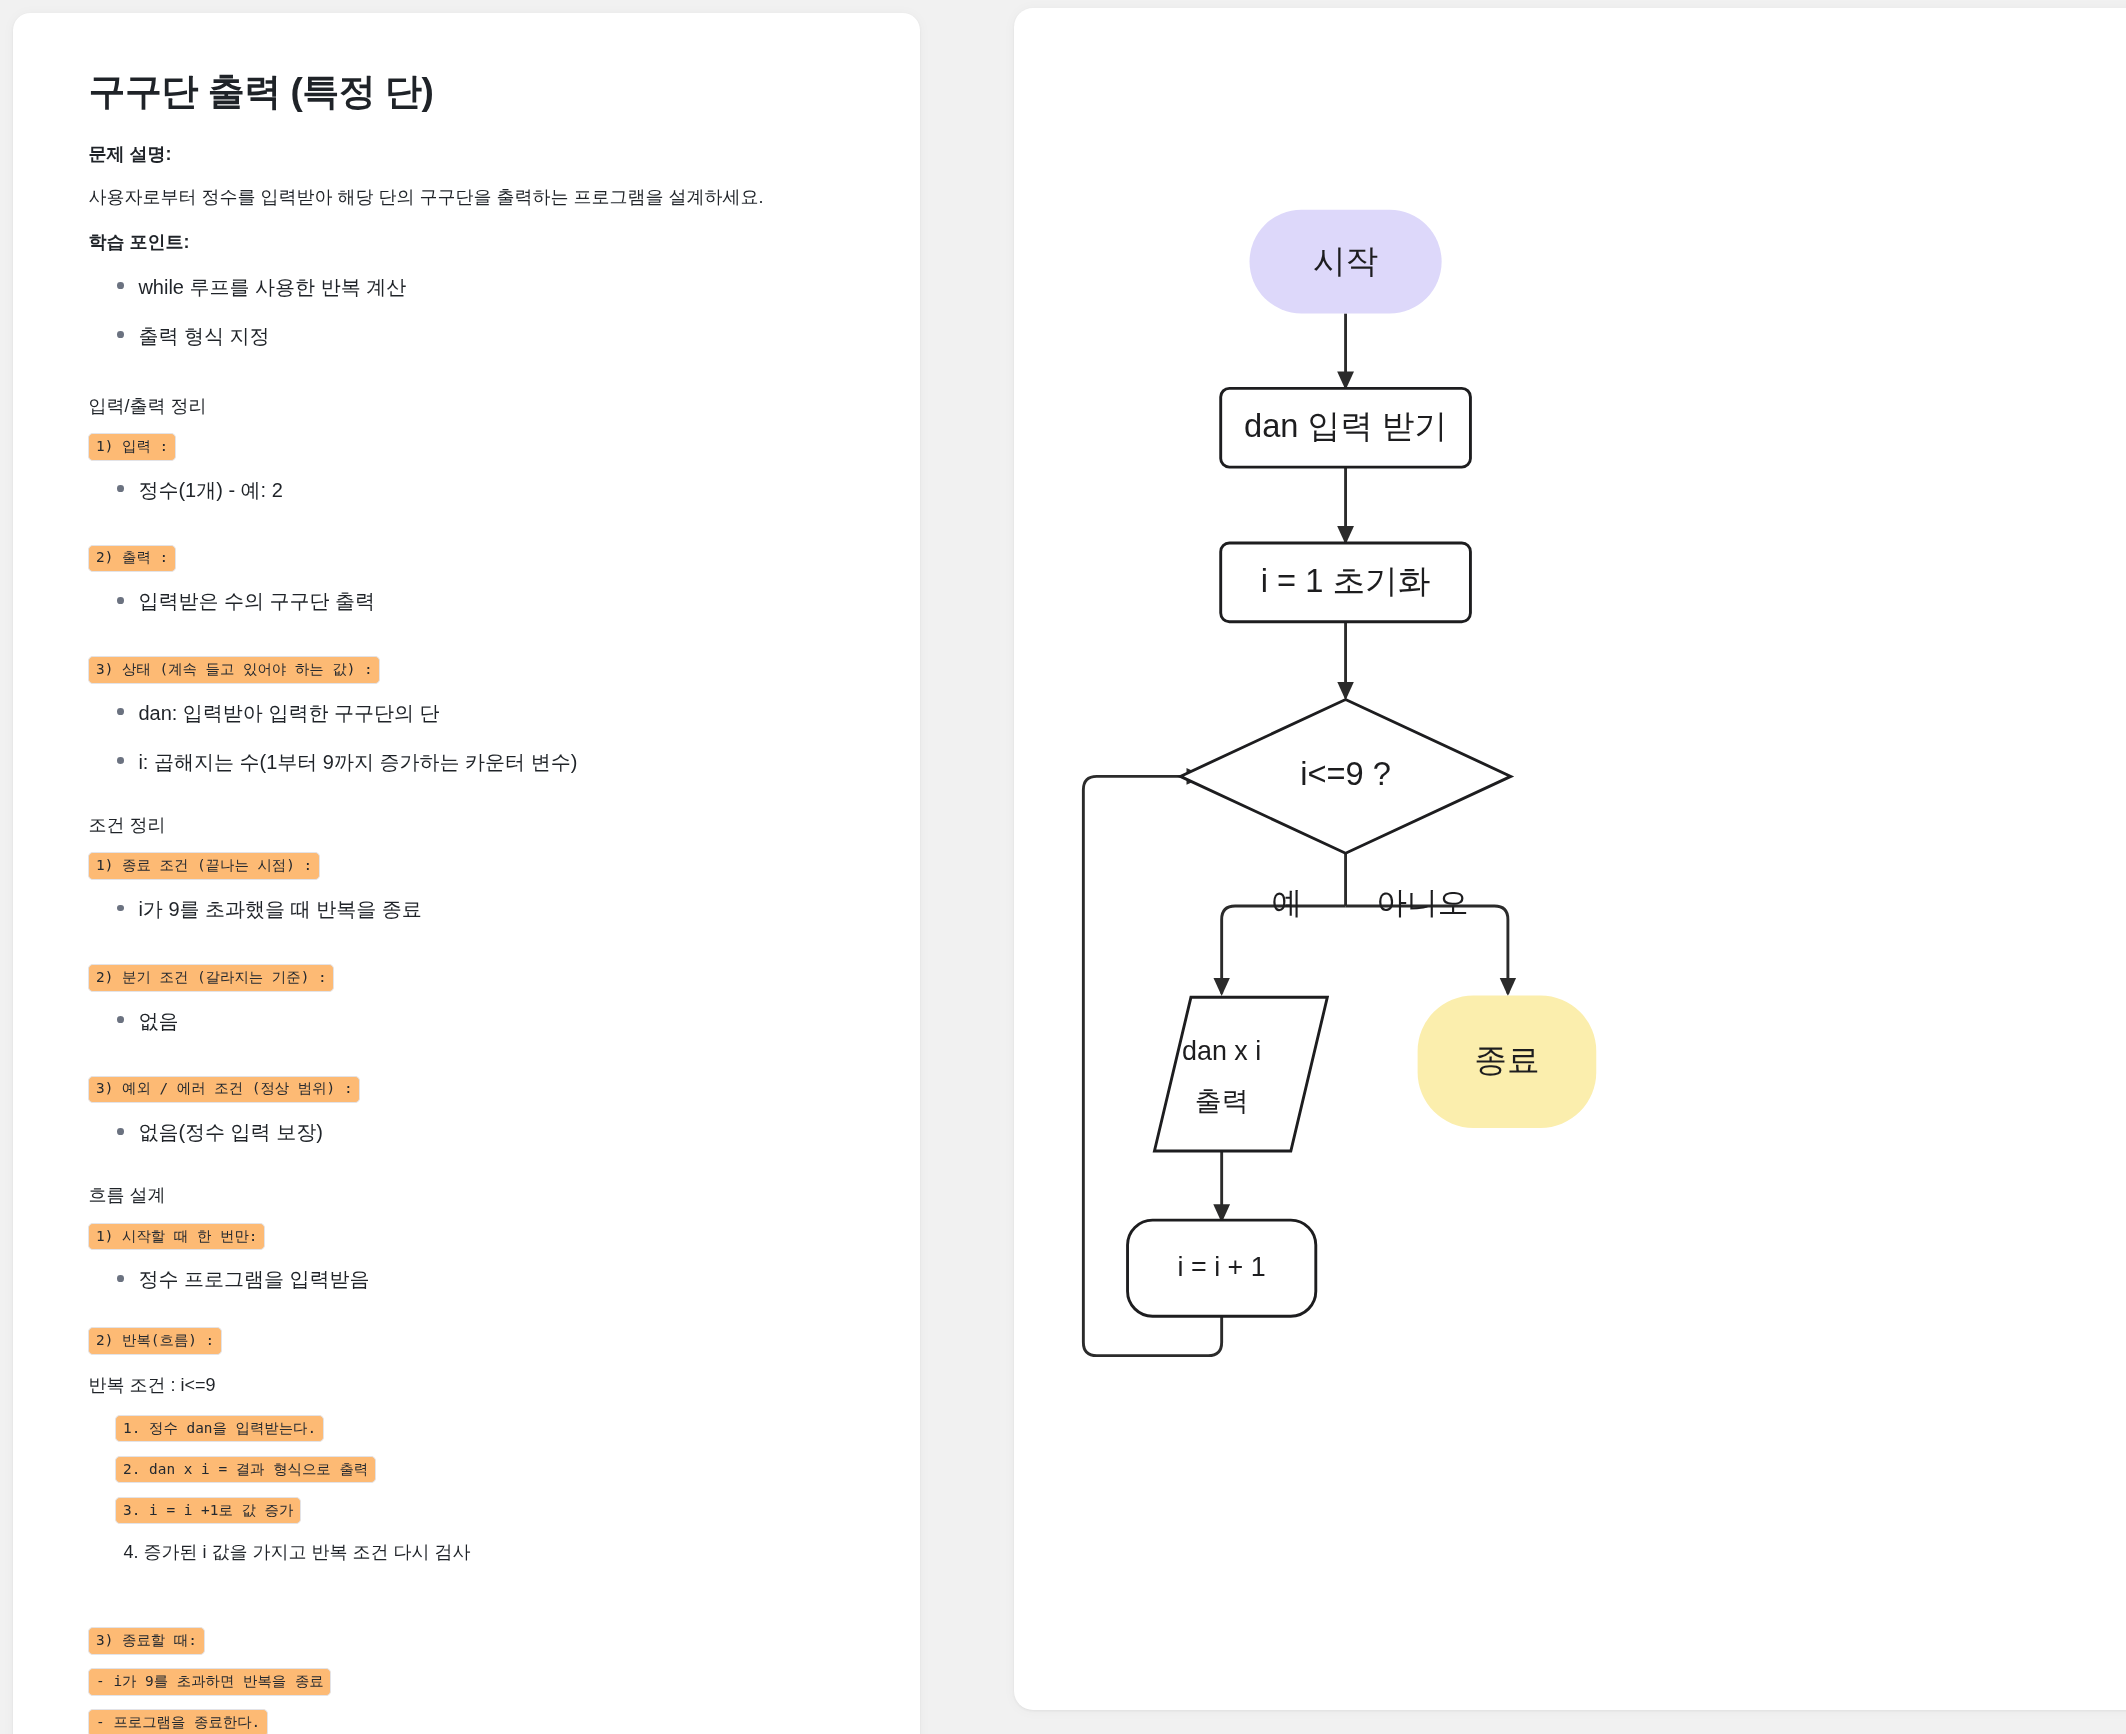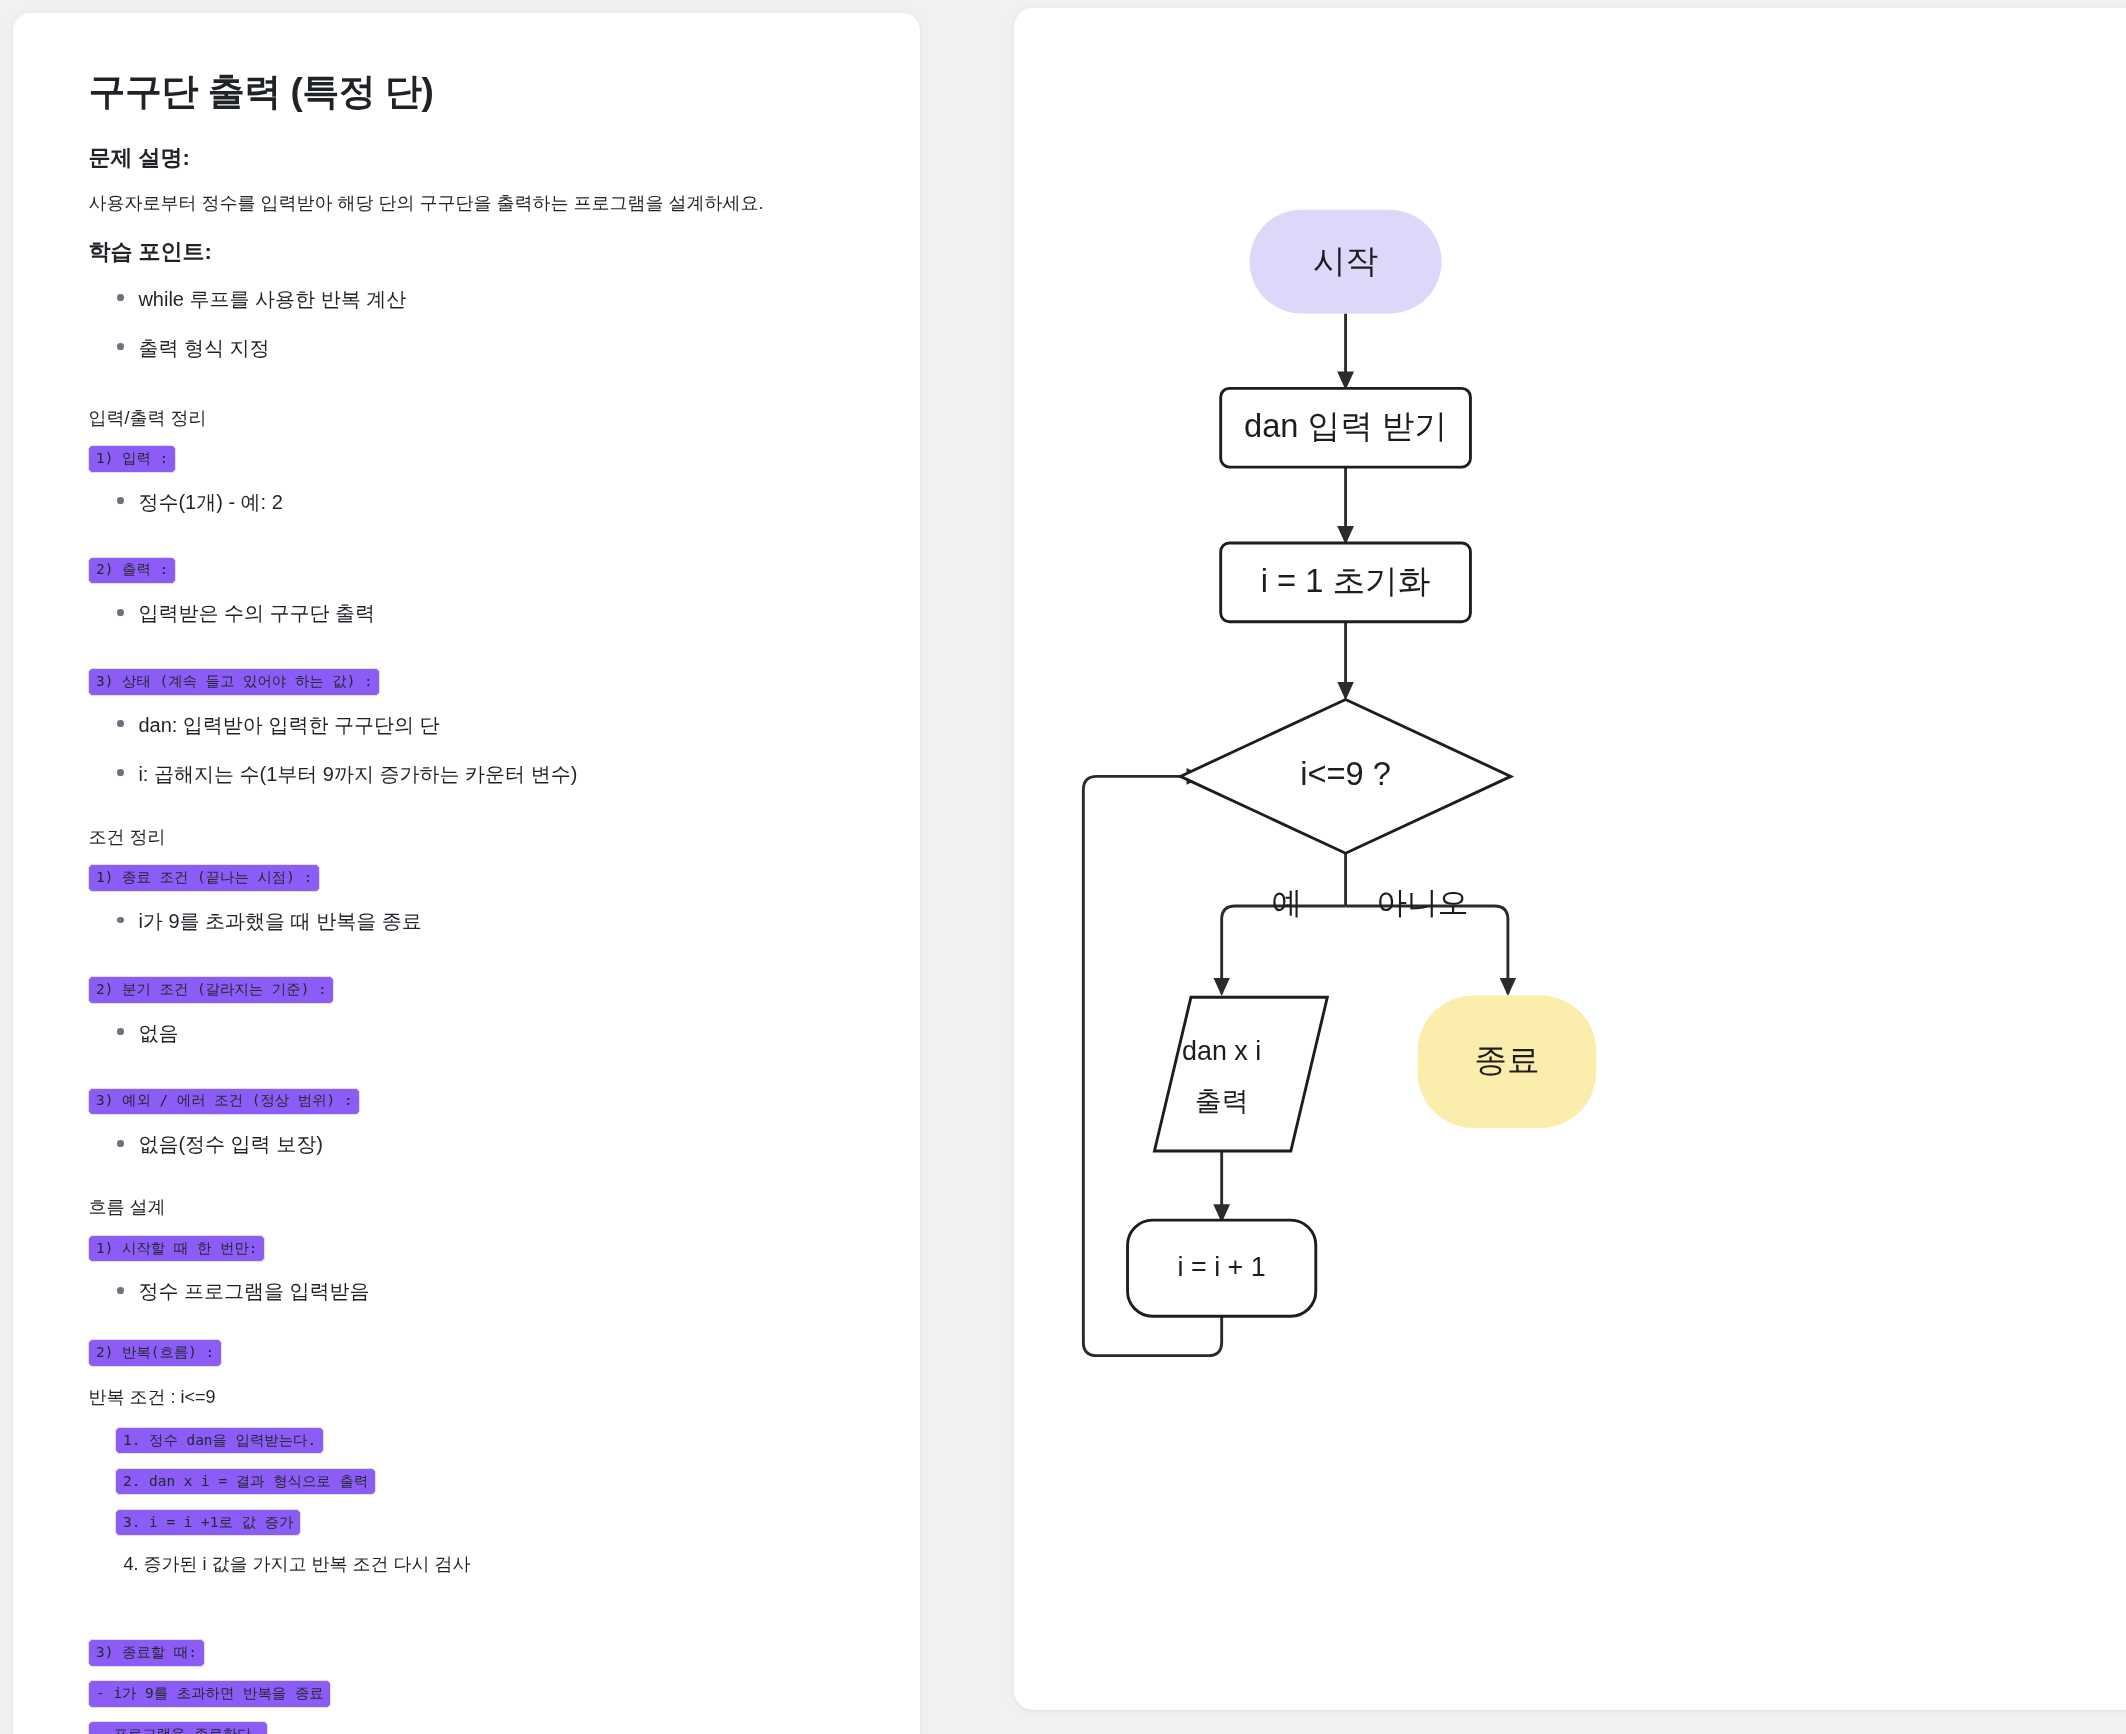--- a/index.html
+++ b/index.html
@@ -51,21 +51,21 @@
     color: #1f2328;
   }
   .doc-title {
     font-size: 37px;
     font-weight: 700;
     letter-spacing: -0.5px;
     margin: 0 0 25px 0;
     line-height: 1.25;
   }
   .lbl-bold {
-    font-size: 22px;
+    font-size: 18px;
     font-weight: 700;
     margin: 0 0 15.4px 0;
     line-height: 1.5;
   }
   .para {
     font-size: 18px;
     font-weight: 400;
     margin: 0 0 17.3px 0;
     line-height: 1.6;
   }
@@ -99,21 +99,21 @@
     border-radius: 50%;
     background: #6b7280;
   }
 
   
   .code-chip {
     display: inline-block;
     font-family: "DejaVu Sans Mono", "Liberation Mono", monospace;
     font-size: 14.4px;
     line-height: 1.45;
-    background: #8b5cf6;
+    background: #fdba74;
     border: 1px solid #e3e3e7;
     border-radius: 4.8px;
     padding: 1.9px 6.7px 2.9px 6.7px;
     color: #24292f;
     white-space: pre;
   }
   .chip-row { margin: 0 0 13.4px 0; }
   .chip-row.gap-top { margin-top: 33px; }
   .chip-row.indent { padding-left: 27px; }
   .plain-num {

